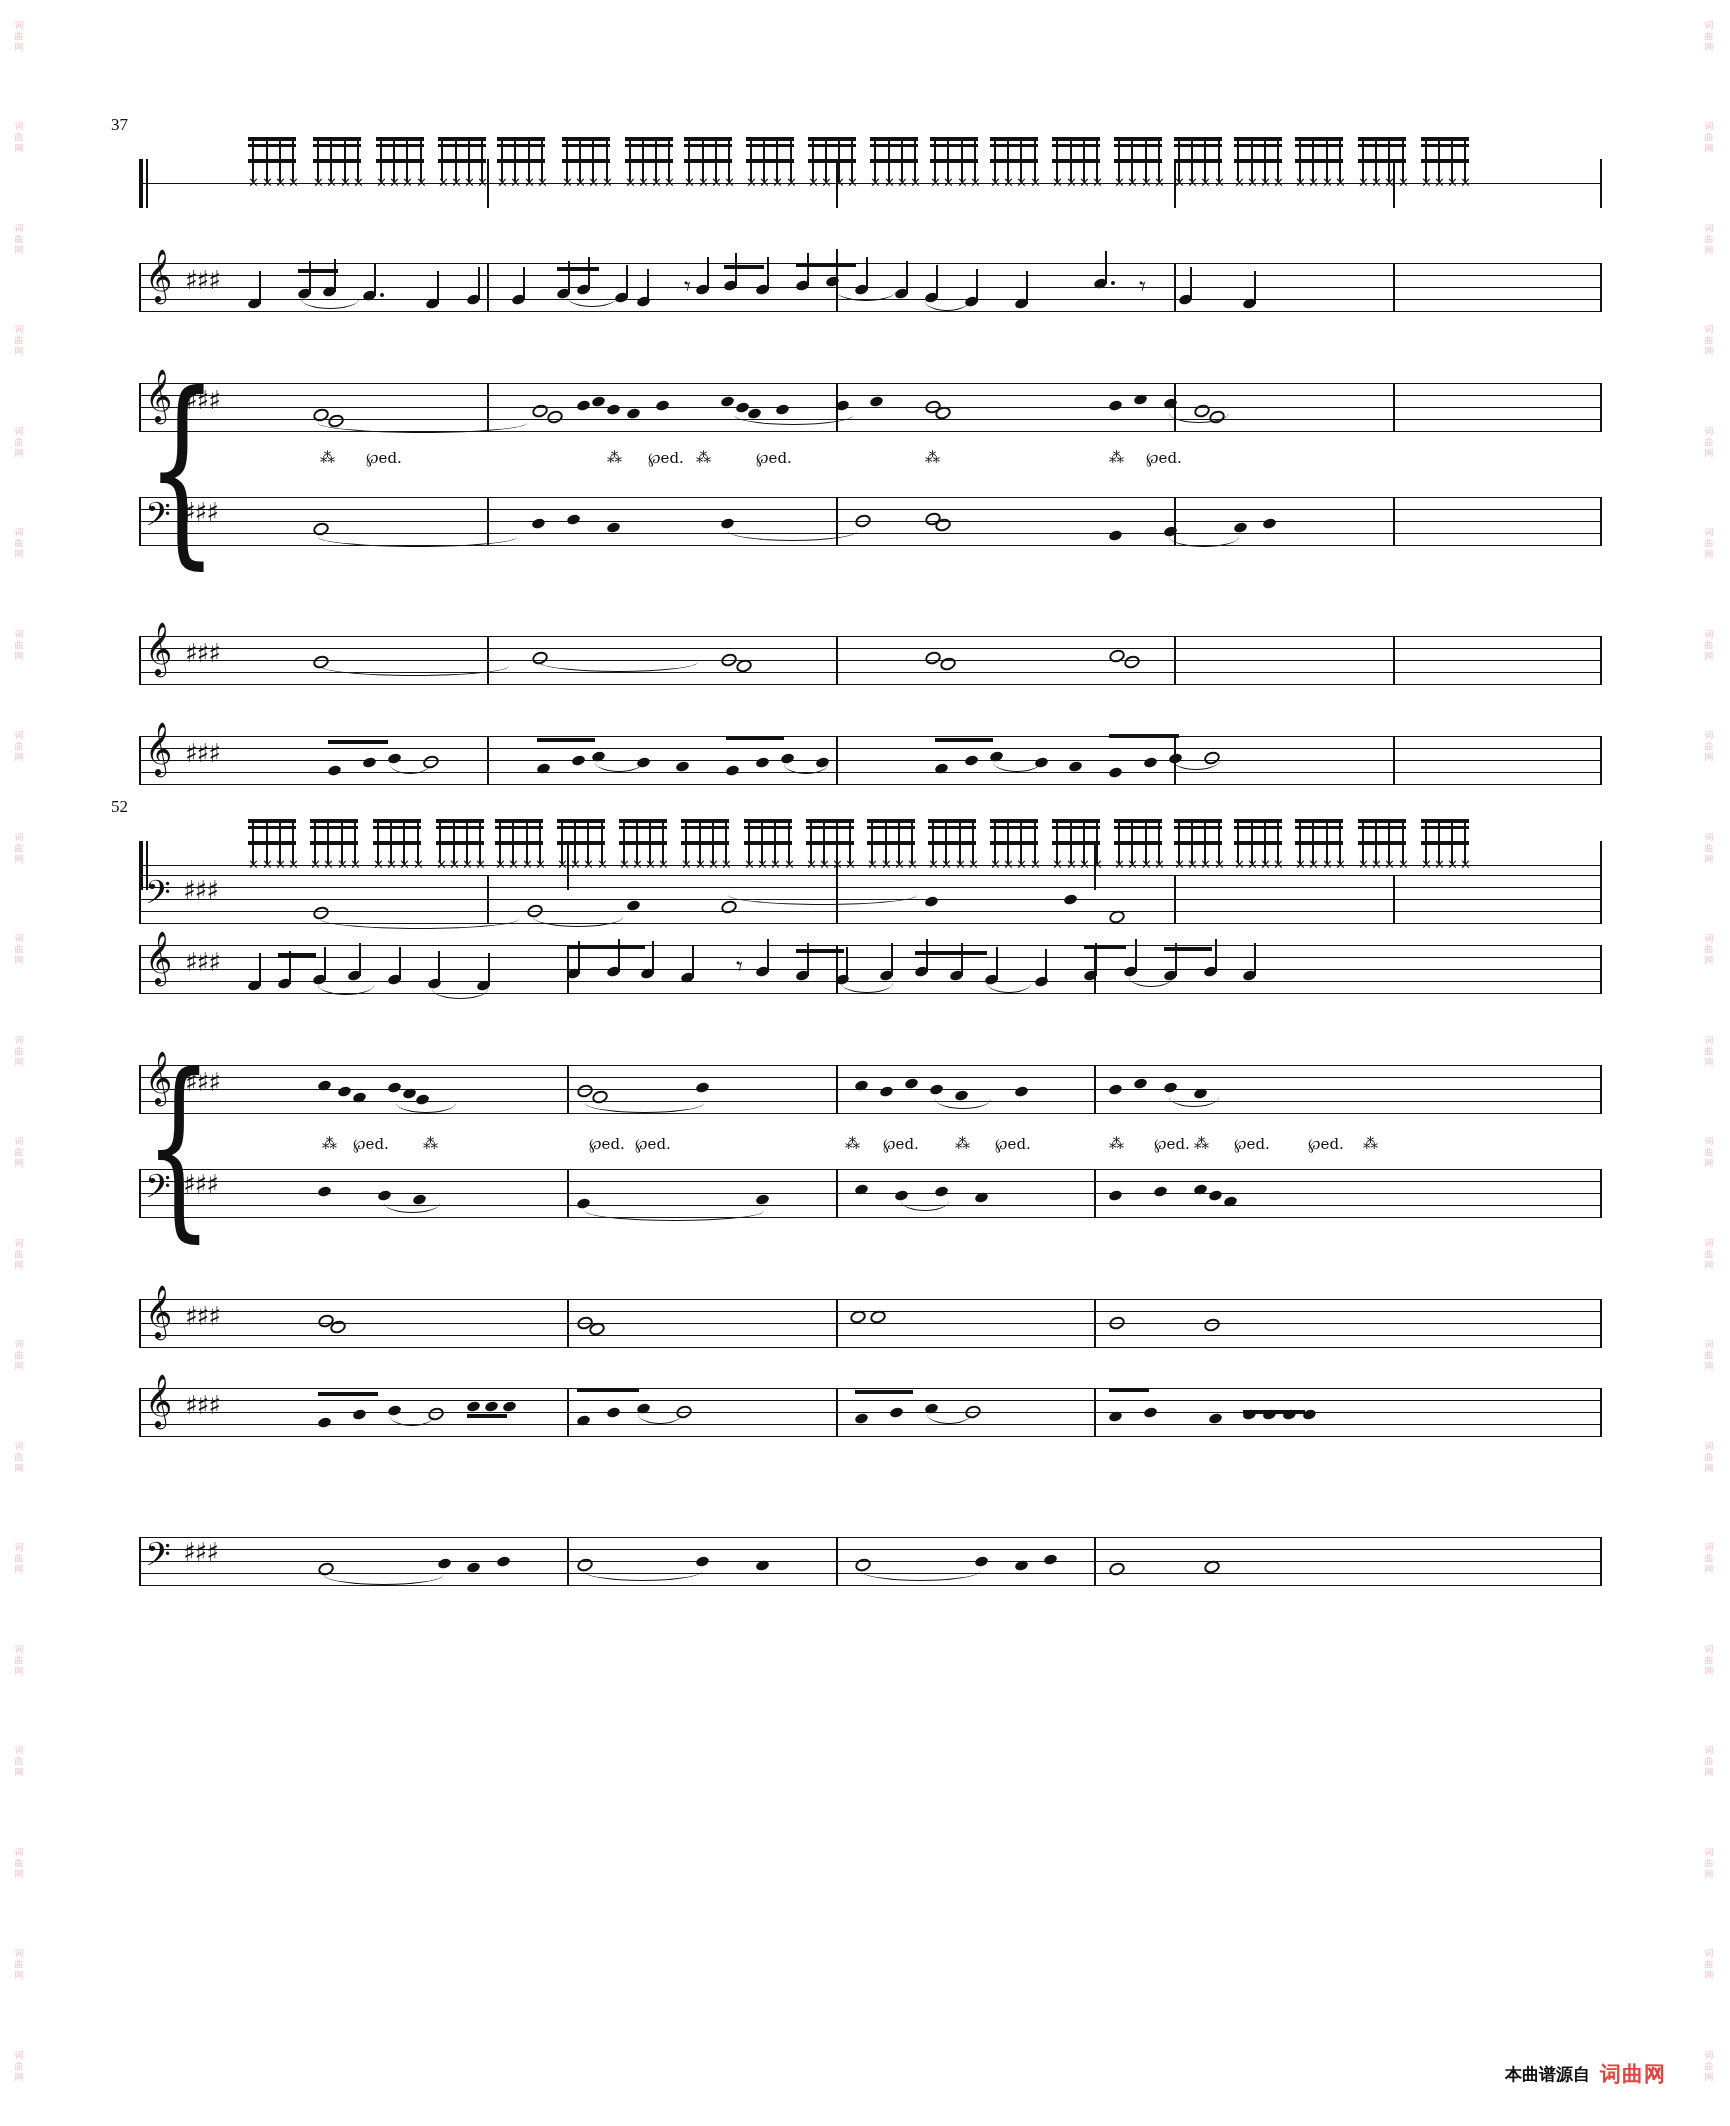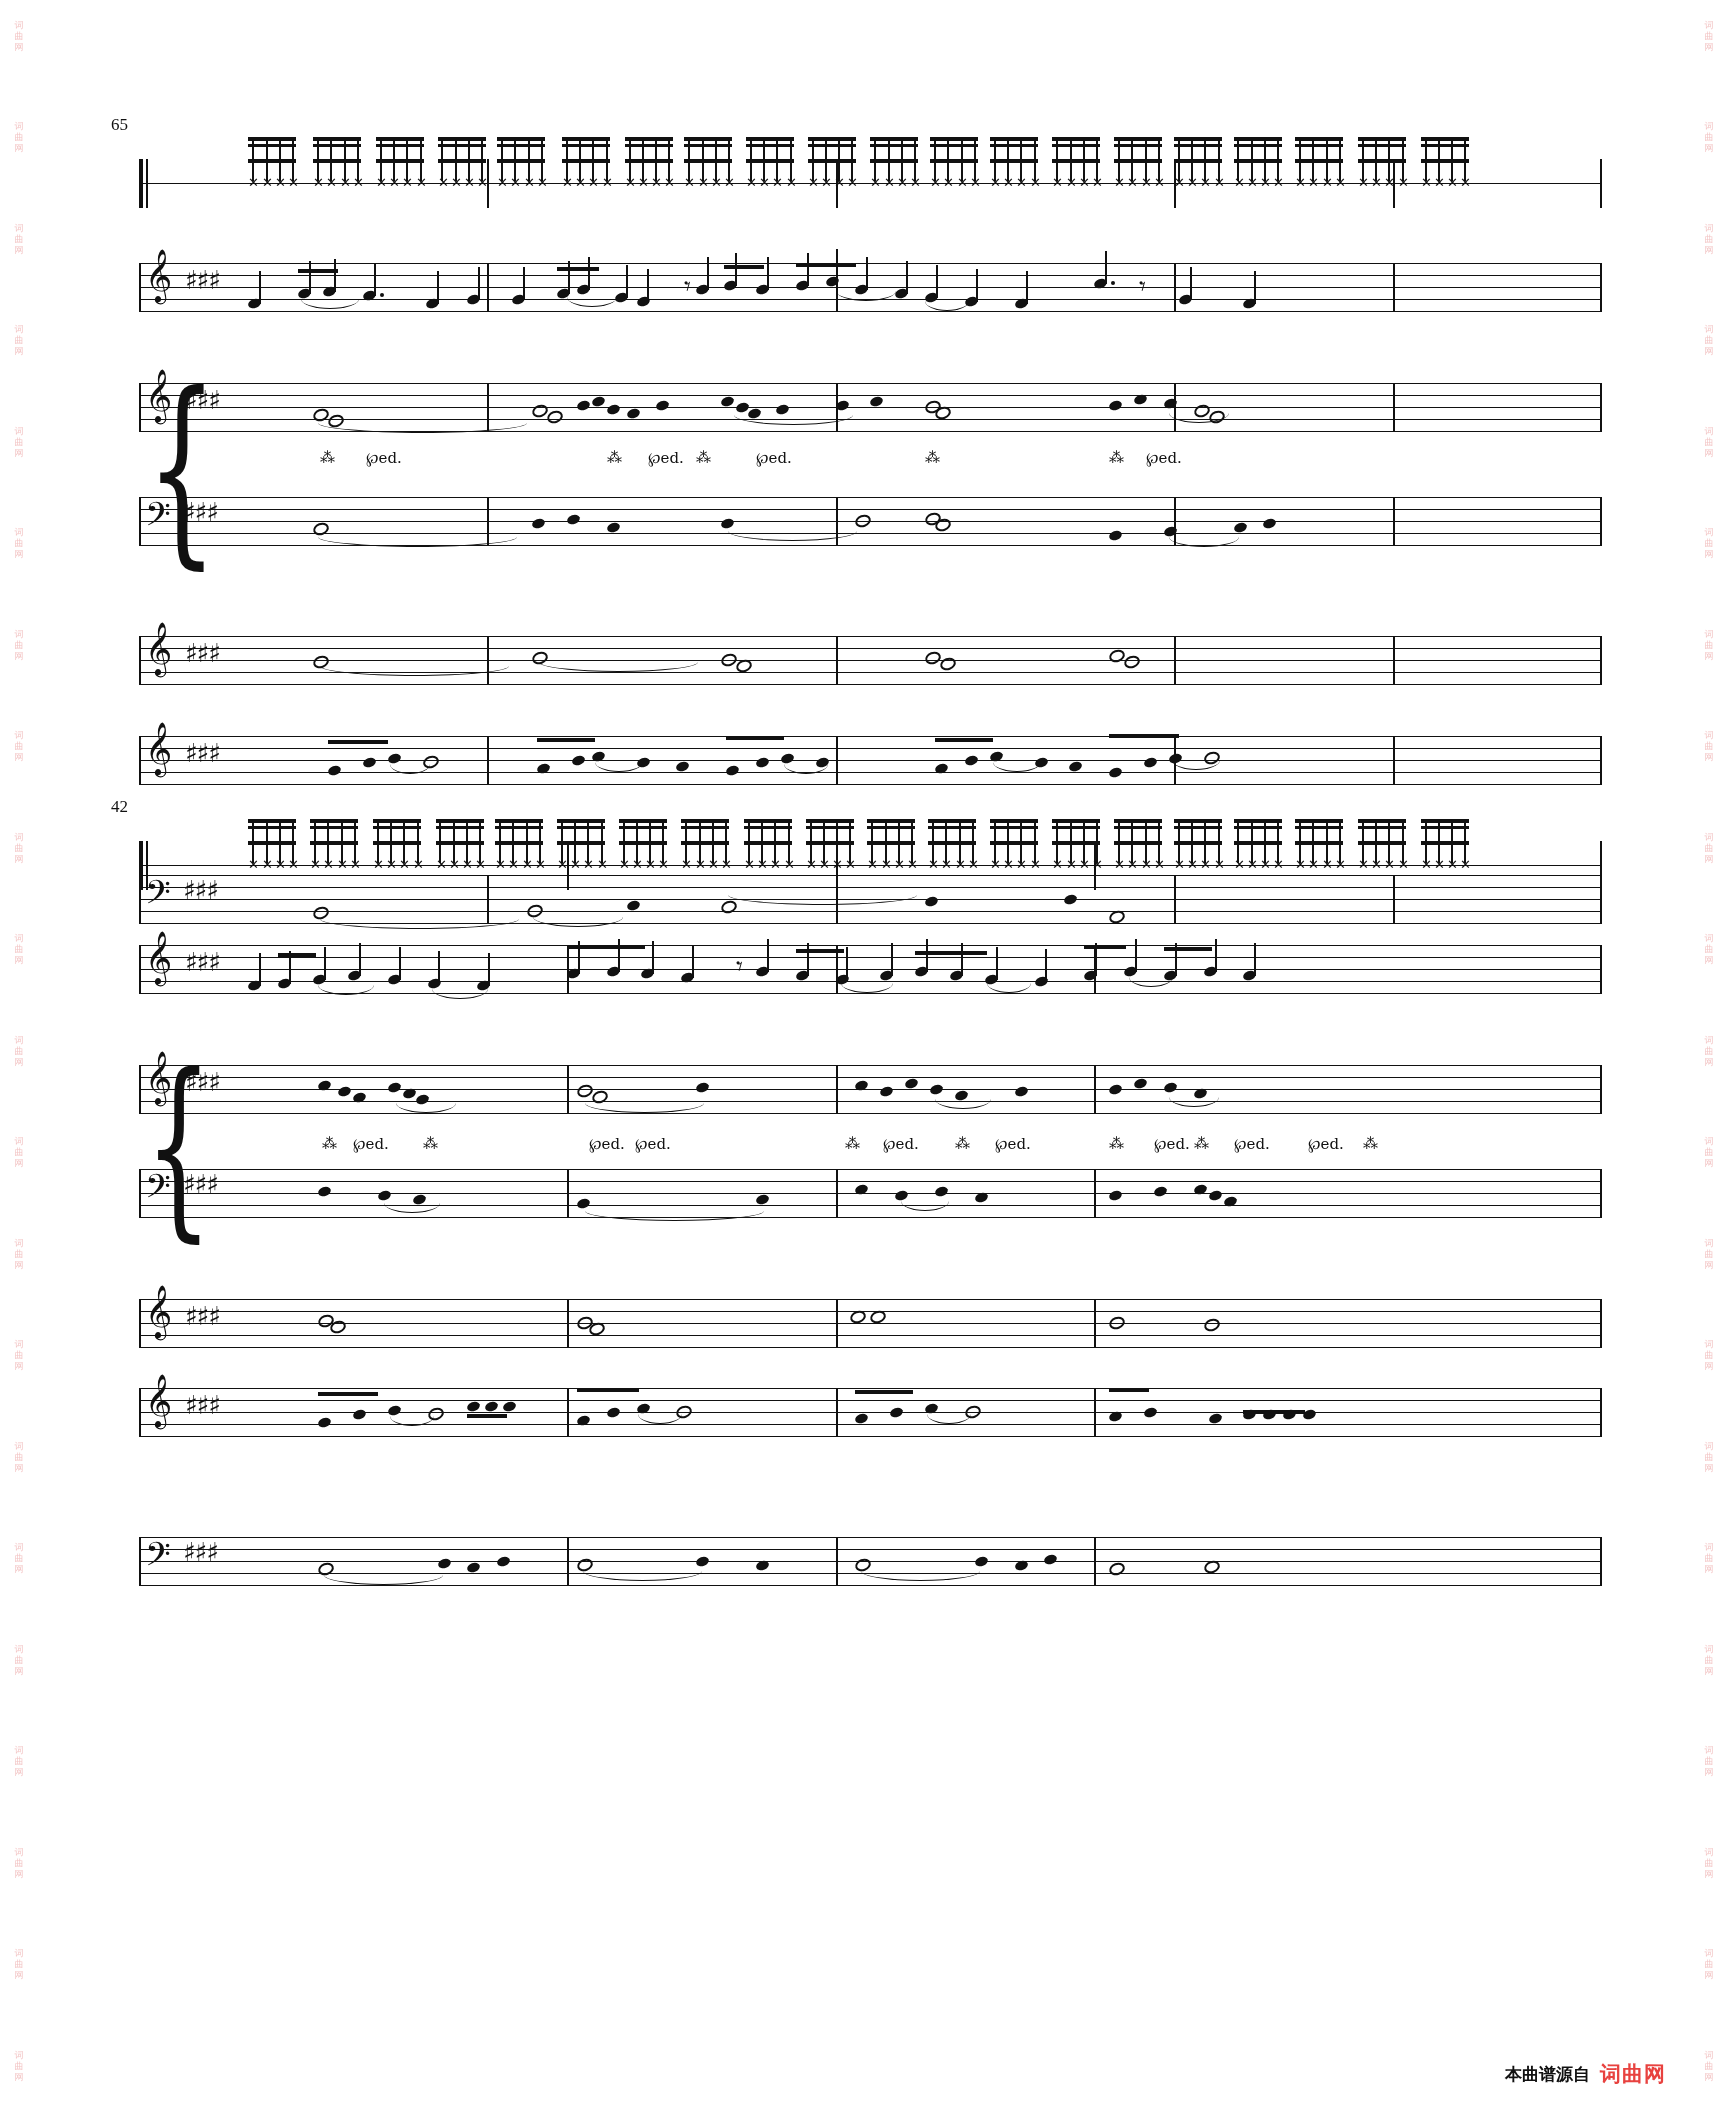--- a/index.html
+++ b/index.html
@@ -273,21 +273,21 @@
         <span>网</span>
       </div>
       <div class="wm" style="top: 2050px;">
         <span>词</span>
         <span>曲</span>
         <span>网</span>
       </div>
     </div>
 
   <div class="system" style="top:119px;">
-    <div class="measure-num" style="left:-28px;top:-4px;">65</div>
+    <div class="measure-num" style="left:-28px;top:-4px;">37</div>
     <div id="sys1">
         <div class="staff perc" style="top: 40px;">
           <div class="lines" style="">
             <i class="only"></i>
           </div>
           <div class="barline" style="left: 0px;"></div>
           <div class="barline" style="left: 348px;"></div>
           <div class="barline" style="left: 697px;"></div>
           <div class="barline" style="left: 1035px;"></div>
           <div class="barline" style="left: 1254px;"></div>
@@ -777,21 +777,21 @@
           <div class="nh" style="left: 925px; top: 20px;"></div>
           <div class="nh open" style="left: 970px; top: 36px;"></div>
           <div class="tie" style="left: 181px; top: 44px; width: 199px;"></div>
           <div class="tie" style="left: 394px; top: 42px; width: 90px;"></div>
           <div class="tie" style="left: 589px; top: 20px; width: 189px;"></div>
         </div>
       </div>
   </div>
 
   <div class="system" style="top:801px;">
-    <div class="measure-num" style="left:-28px;top:-4px;">42</div>
+    <div class="measure-num" style="left:-28px;top:-4px;">52</div>
     <div id="sys2">
         <div class="staff perc" style="top: 40px;">
           <div class="lines" style="">
             <i class="only"></i>
           </div>
           <div class="barline" style="left: 0px;"></div>
           <div class="barline" style="left: 428px;"></div>
           <div class="barline" style="left: 697px;"></div>
           <div class="barline" style="left: 955px;"></div>
           <div class="barline" style="left: 1461px;"></div>

